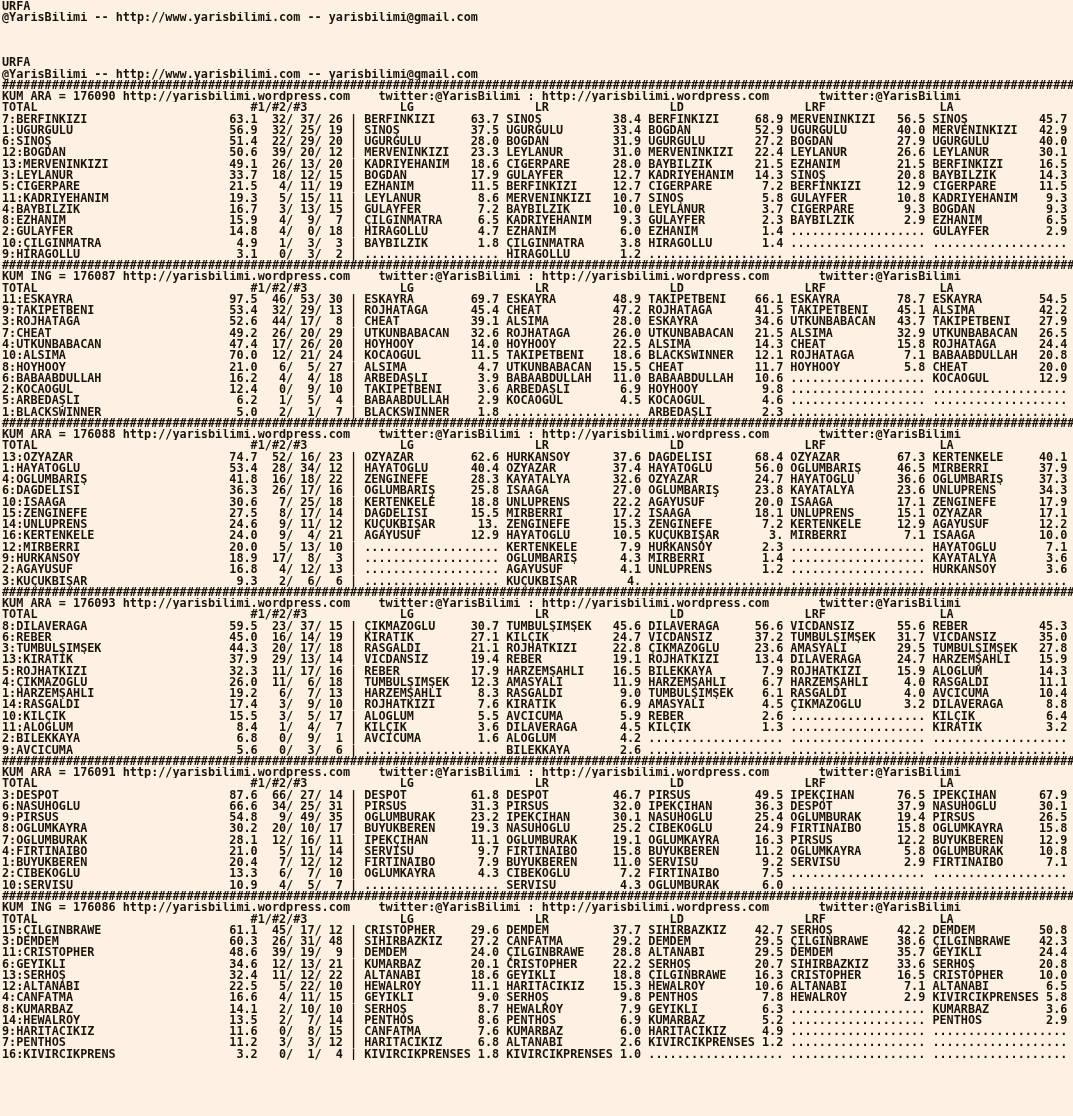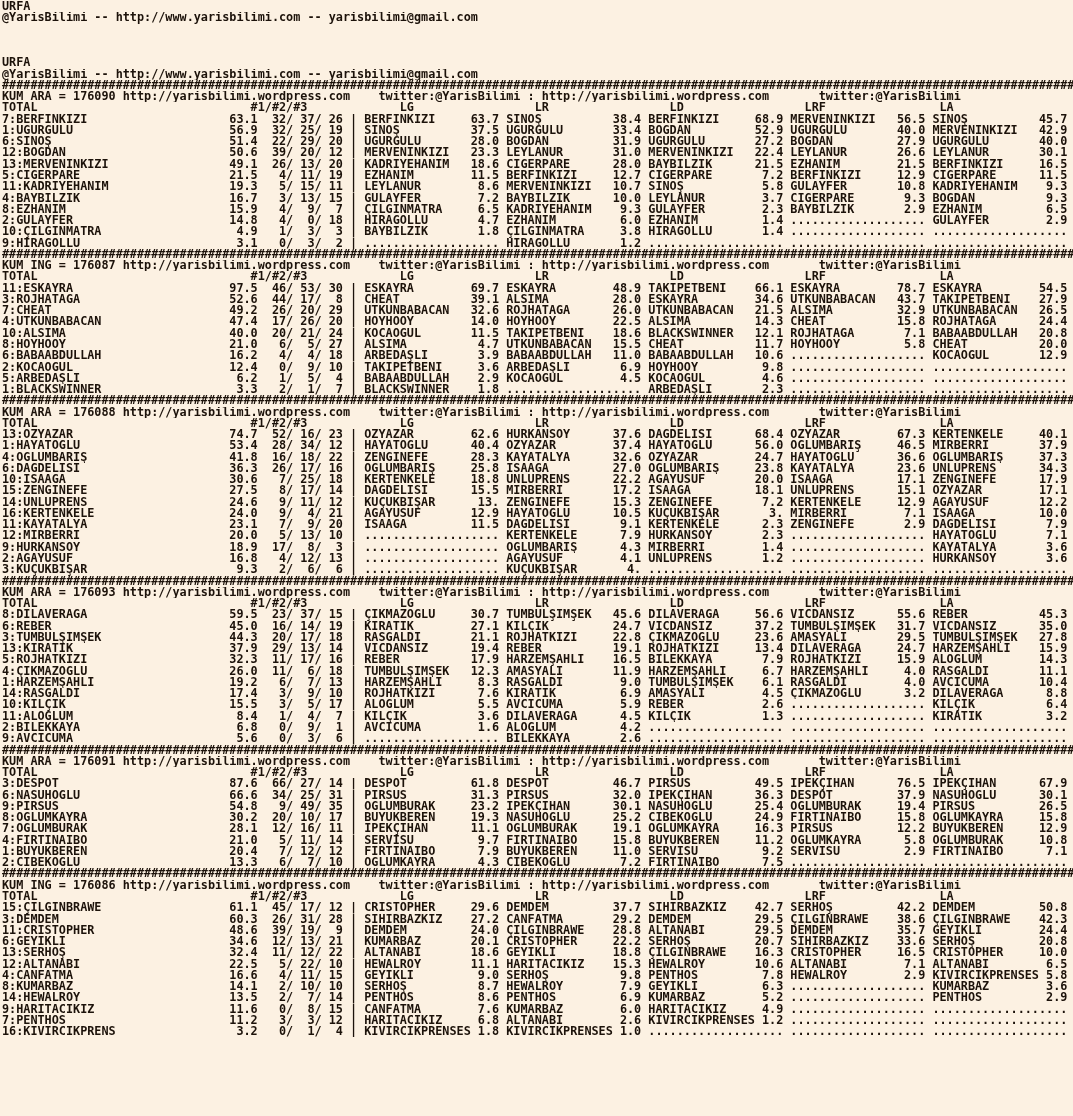--- a/index.html
+++ b/index.html
@@ -27,52 +27,53 @@
   <div class="line">@YarisBilimi -- http://www.yarisbilimi.com -- yarisbilimi@gmail.com</div>
   <div id="sections">
       <div class="line">#######################################################################################################################################################</div>
       <div class="line">KUM ARA = 176090 http://yarisbilimi.wordpress.com    twitter:@YarisBilimi : http://yarisbilimi.wordpress.com       twitter:@YarisBilimi</div>
       <div class="line">TOTAL                              #1/#2/#3             LG                 LR                 LD                 LRF                LA</div>
       <div class="line">7:BERFİNKIZI                    63.1  32/ 37/ 26 | BERFİNKIZI     63.7 SİNOŞ          38.4 BERFİNKIZI     68.9 MERVENİNKIZI   56.5 SİNOŞ          45.7 </div>
       <div class="line">1:UGURGÜLÜ                      56.9  32/ 25/ 19 | SİNOŞ          37.5 UGURGÜLÜ       33.4 BOGDAN         52.9 UGURGÜLÜ       40.0 MERVENİNKIZI   42.9 </div>
       <div class="line">6:SİNOŞ                         51.4  22/ 29/ 20 | UGURGÜLÜ       28.0 BOGDAN         31.9 UGURGÜLÜ       27.2 BOGDAN         27.9 UGURGÜLÜ       40.0 </div>
       <div class="line">12:BOGDAN                       50.6  39/ 20/ 12 | MERVENİNKIZI   23.3 LEYLANUR       31.0 MERVENİNKIZI   22.4 LEYLANUR       26.6 LEYLANUR       30.1 </div>
       <div class="line">13:MERVENİNKIZI                 49.1  26/ 13/ 20 | KADRİYEHANIM   18.6 CİGERPARE      28.0 BAYBİLZİK      21.5 EZHANIM        21.5 BERFİNKIZI     16.5 </div>
+      <div class="line">3:LEYLANUR                      33.7  18/ 12/ 15 | BOGDAN         17.9 GÜLAYFER       12.7 KADRİYEHANIM   14.3 SİNOŞ          20.8 BAYBİLZİK      14.3 </div>
       <div class="line">5:CIGERPARE                     21.5   4/ 11/ 19 | EZHANIM        11.5 BERFİNKIZI     12.7 CİGERPARE       7.2 BERFİNKIZI     12.9 CİGERPARE      11.5 </div>
       <div class="line">11:KADRİYEHANIM                 19.3   5/ 15/ 11 | LEYLANUR        8.6 MERVENİNKIZI   10.7 SİNOŞ           5.8 GÜLAYFER       10.8 KADRİYEHANIM    9.3 </div>
       <div class="line">4:BAYBİLZİK                     16.7   3/ 13/ 15 | GÜLAYFER        7.2 BAYBİLZİK      10.0 LEYLANUR        3.7 CİGERPARE       9.3 BOGDAN          9.3 </div>
       <div class="line">8:EZHANIM                       15.9   4/  9/  7 | ÇILGINMATRA     6.5 KADRİYEHANIM    9.3 GÜLAYFER        2.3 BAYBİLZİK       2.9 EZHANIM         6.5 </div>
       <div class="line">2:GÜLAYFER                      14.8   4/  0/ 18 | HİRAGOLLÜ       4.7 EZHANIM         6.0 EZHANIM         1.4 ................... GÜLAYFER        2.9 </div>
       <div class="line">10:ÇILGINMATRA                   4.9   1/  3/  3 | BAYBİLZİK       1.8 ÇILGINMATRA     3.8 HİRAGOLLÜ       1.4 ................... ................... </div>
       <div class="line">9:HİRAGOLLÜ                      3.1   0/  3/  2 | ................... HİRAGOLLÜ       1.2 ................... ................... ................... </div>
       <div class="line">#######################################################################################################################################################</div>
       <div class="line">KUM ING = 176087 http://yarisbilimi.wordpress.com    twitter:@YarisBilimi : http://yarisbilimi.wordpress.com       twitter:@YarisBilimi</div>
       <div class="line">TOTAL                              #1/#2/#3             LG                 LR                 LD                 LRF                LA</div>
       <div class="line">11:ESKAYRA                      97.5  46/ 53/ 30 | ESKAYRA        69.7 ESKAYRA        48.9 TAKİPETBENİ    66.1 ESKAYRA        78.7 ESKAYRA        54.5 </div>
+      <div class="line">9:TAKİPETBENİ                   53.4  32/ 29/ 13 | ROJHATAĞA      45.4 CHEAT          47.2 ROJHATAĞA      41.5 TAKİPETBENİ    45.1 ALSİMA         42.2 </div>
       <div class="line">3:ROJHATAGA                     52.6  44/ 17/  8 | CHEAT          39.1 ALSİMA         28.0 ESKAYRA        34.6 UTKUNBABACAN   43.7 TAKİPETBENİ    27.9 </div>
       <div class="line">7:CHEAT                         49.2  26/ 20/ 29 | UTKUNBABACAN   32.6 ROJHATAĞA      26.0 UTKUNBABACAN   21.5 ALSİMA         32.9 UTKUNBABACAN   26.5 </div>
       <div class="line">4:UTKUNBABACAN                  47.4  17/ 26/ 20 | HOYHOOY        14.0 HOYHOOY        22.5 ALSİMA         14.3 CHEAT          15.8 ROJHATAĞA      24.4 </div>
-      <div class="line">10:ALSİMA                       40.0  20/ 21/ 24 | KOCAOGUL       11.5 TAKİPETBENİ    18.6 BLACKSWINNER   12.1 ROJHATAĞA       7.1 BABAABDULLAH   20.8 </div>
+      <div class="line">10:ALSİMA                       70.0  12/ 21/ 24 | KOCAOGUL       11.5 TAKİPETBENİ    18.6 BLACKSWINNER   12.1 ROJHATAĞA       7.1 BABAABDULLAH   20.8 </div>
       <div class="line">8:HOYHOOY                       21.0   6/  5/ 27 | ALSİMA          4.7 UTKUNBABACAN   15.5 CHEAT          11.7 HOYHOOY         5.8 CHEAT          20.0 </div>
       <div class="line">6:BABAABDULLAH                  16.2   4/  4/ 18 | ARBEDAŞLI       3.9 BABAABDULLAH   11.0 BABAABDULLAH   10.6 ................... KOCAOĞUL       12.9 </div>
       <div class="line">2:KOCAOGUL                      12.4   0/  9/ 10 | TAKİPETBENİ     3.6 ARBEDAŞLI       6.9 HOYHOOY         9.8 ................... ................... </div>
       <div class="line">5:ARBEDAŞLI                      6.2   1/  5/  4 | BABAABDULLAH    2.9 KOCAOGÜL        4.5 KOCAOGUL        4.6 ................... ................... </div>
-      <div class="line">1:BLACKSWINNER                   3.3   2/  1/  7 | BLACKSWINNER    1.8 ................... ARBEDAŞLI       2.3 ................... ................... </div>
+      <div class="line">1:BLACKSWINNER                   5.0   2/  1/  7 | BLACKSWINNER    1.8 ................... ARBEDAŞLI       2.3 ................... ................... </div>
       <div class="line">#######################################################################################################################################################</div>
       <div class="line">KUM ARA = 176088 http://yarisbilimi.wordpress.com    twitter:@YarisBilimi : http://yarisbilimi.wordpress.com       twitter:@YarisBilimi</div>
       <div class="line">TOTAL                              #1/#2/#3             LG                 LR                 LD                 LRF                LA</div>
       <div class="line">13:ÖZYAZAR                      74.7  52/ 16/ 23 | ÖZYAZAR        62.6 HÜRKANSOY      37.6 DAGDELİSİ      68.4 ÖZYAZAR        67.3 KERTENKELE     40.1 </div>
       <div class="line">1:HAYATOGLU                     53.4  28/ 34/ 12 | HAYATOGLU      40.4 ÖZYAZAR        37.4 HAYATOGLU      56.0 OGLUMBARIŞ     46.5 MİRBERRİ       37.9 </div>
       <div class="line">4:OGLUMBARIŞ                    41.8  16/ 18/ 22 | ZENGİNEFE      28.3 KAYATALYA      32.6 ÖZYAZAR        24.7 HAYATOGLU      36.6 OGLUMBARIŞ     37.3 </div>
       <div class="line">6:DAGDELİSI                     36.3  26/ 17/ 16 | OGLUMBARIŞ     25.8 İSAAGA         27.0 OGLUMBARIŞ     23.8 KAYATALYA      23.6 ÜNLÜPRENS      34.3 </div>
       <div class="line">10:İSAAGA                       30.6   7/ 25/ 18 | KERTENKELE     18.8 ÜNLÜPRENS      22.2 AGAYUSUF       20.0 İSAAGA         17.1 ZENGİNEFE      17.9 </div>
       <div class="line">15:ZENGİNEFE                    27.5   8/ 17/ 14 | DAGDELİSİ      15.5 MİRBERRİ       17.2 İSAAGA         18.1 ÜNLÜPRENS      15.1 ÖZYAZAR        17.1 </div>
       <div class="line">14:ÜNLÜPRENS                    24.6   9/ 11/ 12 | KÜÇÜKBİŞAR      13. ZENGİNEFE      15.3 ZENGİNEFE       7.2 KERTENKELE     12.9 AGAYUSUF       12.2 </div>
       <div class="line">16:KERTENKELE                   24.0   9/  4/ 21 | AGAYUSUF       12.9 HAYATOGLU      10.5 KÜÇÜKBİŞAR       3. MİRBERRİ        7.1 İSAAGA         10.0 </div>
-      <div class="line">11:KAYATALYA                    23.1   7/  9/ 20 | İSAAGA         11.5 DAGDELİSI       9.1 KERTENKELE      2.3 ZENGİNEFE       2.9 DAGDELİSİ       7.9 </div>
       <div class="line">12:MİRBERRİ                     20.0   5/ 13/ 10 | ................... KERTENKELE      7.9 HÜRKANSOY       2.3 ................... HAYATOGLU       7.1 </div>
       <div class="line">9:HÜRKANSOY                     18.9  17/  8/  3 | ................... OGLUMBARIŞ      4.3 MİRBERRİ        1.4 ................... KAYATALYA       3.6 </div>
       <div class="line">2:AGAYUSUF                      16.8   4/ 12/ 13 | ................... AGAYUSUF        4.1 ÜNLÜPRENS       1.2 ................... HURKANSOY       3.6 </div>
       <div class="line">3:KÜÇÜKBİŞAR                     9.3   2/  6/  6 | ................... KÜÇÜKBİŞAR       4. ................... ................... ................... </div>
       <div class="line">#######################################################################################################################################################</div>
       <div class="line">KUM ARA = 176093 http://yarisbilimi.wordpress.com    twitter:@YarisBilimi : http://yarisbilimi.wordpress.com       twitter:@YarisBilimi</div>
       <div class="line">TOTAL                              #1/#2/#3             LG                 LR                 LD                 LRF                LA</div>
       <div class="line">8:DILAVERAGA                    59.5  23/ 37/ 15 | ÇIKMAZOGLU     30.7 TUMBULŞİMŞEK   45.6 DİLAVERAGA     56.6 VICDANSIZ      55.6 REBER          45.3 </div>
       <div class="line">6:REBER                         45.0  16/ 14/ 19 | KİRATİK        27.1 KILÇIK         24.7 VICDANSIZ      37.2 TUMBULŞİMŞEK   31.7 VICDANSIZ      35.0 </div>
       <div class="line">3:TUMBULŞİMŞEK                  44.3  20/ 17/ 18 | RASGALDİ       21.1 ROJHATKIZI     22.8 ÇIKMAZOGLU     23.6 AMASYALI       29.5 TUMBULŞİMŞEK   27.8 </div>
@@ -89,25 +90,26 @@
       <div class="line">KUM ARA = 176091 http://yarisbilimi.wordpress.com    twitter:@YarisBilimi : http://yarisbilimi.wordpress.com       twitter:@YarisBilimi</div>
       <div class="line">TOTAL                              #1/#2/#3             LG                 LR                 LD                 LRF                LA</div>
       <div class="line">3:DESPOT                        87.6  66/ 27/ 14 | DESPOT         61.8 DESPOT         46.7 PİRSUS         49.5 İPEKÇİHAN      76.5 İPEKÇİHAN      67.9 </div>
       <div class="line">6:NASUHOGLU                     66.6  34/ 25/ 31 | PİRSUS         31.3 PİRSUS         32.0 İPEKÇİHAN      36.3 DESPOT         37.9 NASUHOĞLU      30.1 </div>
       <div class="line">9:PİRSUS                        54.8   9/ 49/ 35 | OGLUMBURAK     23.2 İPEKÇİHAN      30.1 NASUHOĞLU      25.4 OGLUMBURAK     19.4 PİRSUS         26.5 </div>
       <div class="line">8:OGLUMKAYRA                    30.2  20/ 10/ 17 | BÜYÜKBEREN     19.3 NASUHOGLU      25.2 CİBEKOGLU      24.9 FIRTINAİBO     15.8 OGLUMKAYRA     15.8 </div>
       <div class="line">7:OGLUMBURAK                    28.1  12/ 16/ 11 | IPEKÇİHAN      11.1 OGLUMBURAK     19.1 OGLUMKAYRA     16.3 PİRSUS         12.2 BÜYÜKBEREN     12.9 </div>
       <div class="line">4:FIRTINAİBO                    21.0   5/ 11/ 14 | SERVİSU         9.7 FIRTINAİBO     15.8 BÜYÜKBEREN     11.2 OGLUMKAYRA      5.8 OGLUMBURAK     10.8 </div>
       <div class="line">1:BÜYÜKBEREN                    20.4   7/ 12/ 12 | FIRTINAİBO      7.9 BÜYÜKBEREN     11.0 SERVİSU         9.2 SERVİSU         2.9 FIRTINAİBO      7.1 </div>
       <div class="line">2:CİBEKOGLU                     13.3   6/  7/ 10 | OGLUMKAYRA      4.3 CIBEKOGLU       7.2 FIRTINAİBO      7.5 ................... ................... </div>
+      <div class="line">10:SERVİSU                      10.9   4/  5/  7 | ................... SERVISU         4.3 OGLUMBURAK      6.0 ................... ................... </div>
       <div class="line">#######################################################################################################################################################</div>
       <div class="line">KUM ING = 176086 http://yarisbilimi.wordpress.com    twitter:@YarisBilimi : http://yarisbilimi.wordpress.com       twitter:@YarisBilimi</div>
       <div class="line">TOTAL                              #1/#2/#3             LG                 LR                 LD                 LRF                LA</div>
       <div class="line">15:ÇILGINBRAWE                  61.1  45/ 17/ 12 | CRISTOPHER     29.6 DEMDEM         37.7 SİHİRBAZKIZ    42.7 SERHOŞ         42.2 DEMDEM         50.8 </div>
-      <div class="line">3:DEMDEM                        60.3  26/ 31/ 28 | SİHİRBAZKIZ    27.2 CANFATMA       29.2 DEMDEM         29.5 ÇILGINBRAWE    38.6 ÇILGINBRAWE    42.3 </div>
+      <div class="line">3:DEMDEM                        60.3  26/ 31/ 48 | SİHİRBAZKIZ    27.2 CANFATMA       29.2 DEMDEM         29.5 ÇILGINBRAWE    38.6 ÇILGINBRAWE    42.3 </div>
       <div class="line">11:CRISTOPHER                   48.6  39/ 19/  9 | DEMDEM         24.0 ÇILGINBRAWE    28.8 ALTANABİ       29.5 DEMDEM         35.7 GEYİKLİ        24.4 </div>
       <div class="line">6:GEYİKLİ                       34.6  12/ 13/ 21 | KUMARBAZ       20.1 CRISTOPHER     22.2 SERHOŞ         20.7 SİHİRBAZKIZ    33.6 SERHOŞ         20.8 </div>
       <div class="line">13:SERHOŞ                       32.4  11/ 12/ 22 | ALTANABİ       18.6 GEYİKLİ        18.8 ÇILGINBRAWE    16.3 CRISTOPHER     16.5 CRISTOPHER     10.0 </div>
       <div class="line">12:ALTANABİ                     22.5   5/ 22/ 10 | HEWALROY       11.1 HARİTACIKIZ    15.3 HEWALROY       10.6 ALTANABİ        7.1 ALTANABİ        6.5 </div>
       <div class="line">4:CANFATMA                      16.6   4/ 11/ 15 | GEYİKLİ         9.0 SERHOŞ          9.8 PENTHOS         7.8 HEWALROY        2.9 KIVIRCIKPRENSES 5.8 </div>
       <div class="line">8:KUMARBAZ                      14.1   2/ 10/ 10 | SERHOŞ          8.7 HEWALROY        7.9 GEYİKLİ         6.3 ................... KUMARBAZ        3.6 </div>
       <div class="line">14:HEWALROY                     13.5   2/  7/ 14 | PENTHOS         8.6 PENTHOS         6.9 KUMARBAZ        5.2 ................... PENTHOS         2.9 </div>
       <div class="line">9:HARİTACIKIZ                   11.6   0/  8/ 15 | CANFATMA        7.6 KUMARBAZ        6.0 HARİTACIKIZ     4.9 ................... ................... </div>
       <div class="line">7:PENTHOS                       11.2   3/  3/ 12 | HARİTACIKIZ     6.8 ALTANABİ        2.6 KIVIRCIKPRENSES 1.2 ................... ................... </div>
       <div class="line">16:KIVIRCIKPRENS                 3.2   0/  1/  4 | KIVIRCIKPRENSES 1.8 KIVIRCIKPRENSES 1.0 ................... ................... ................... </div>

